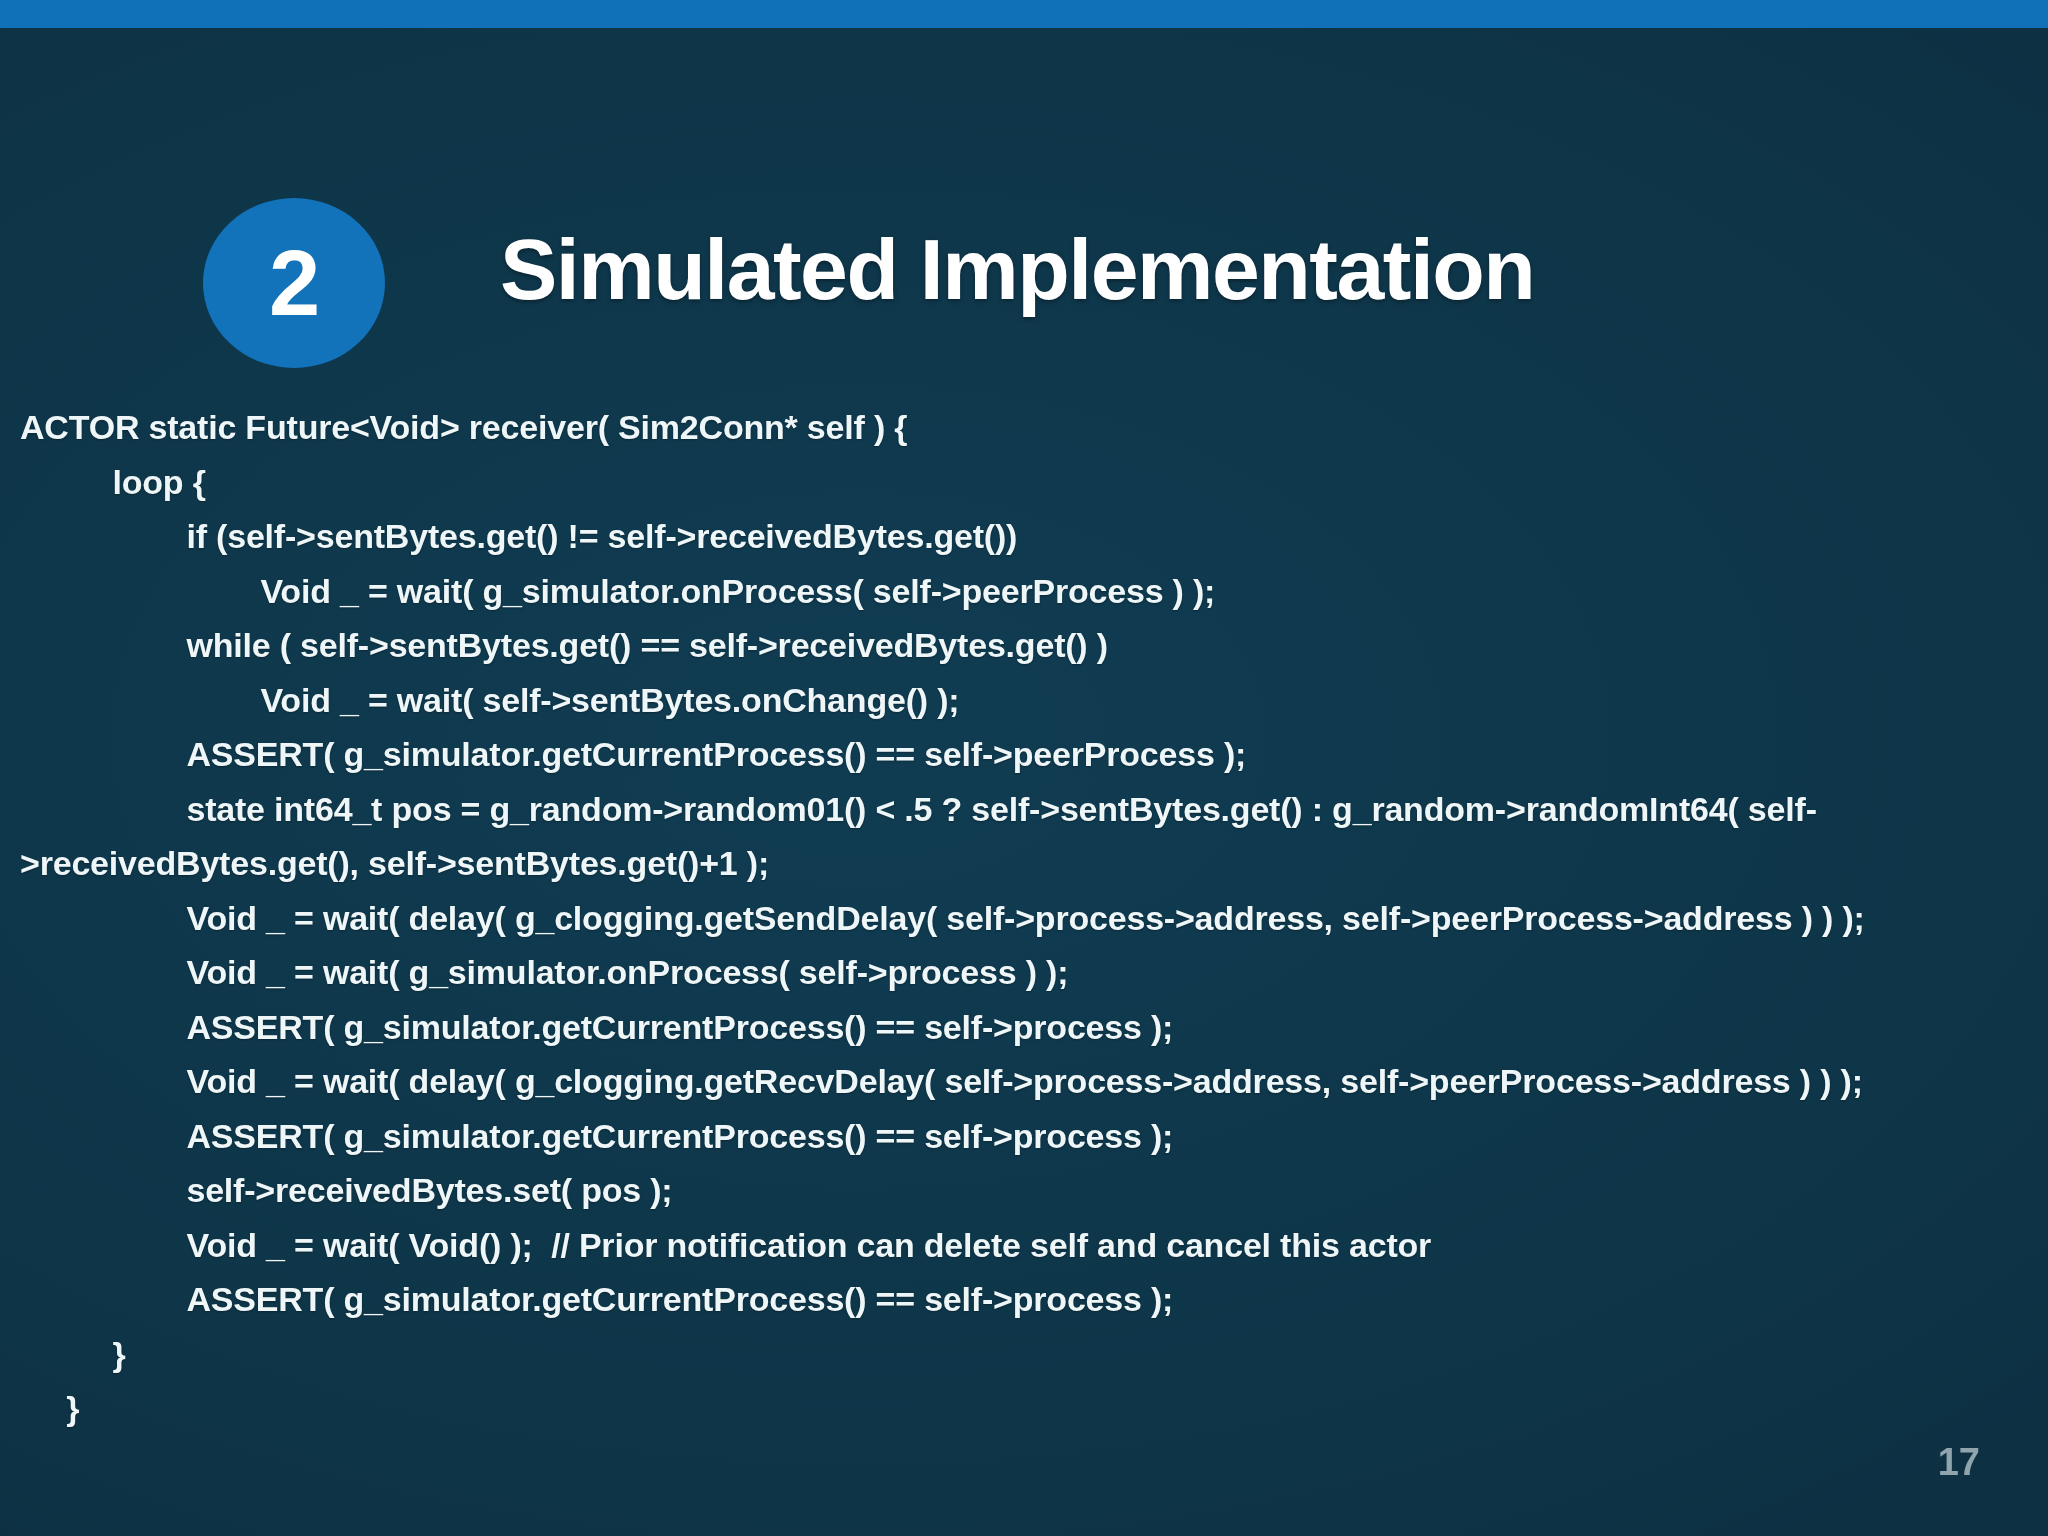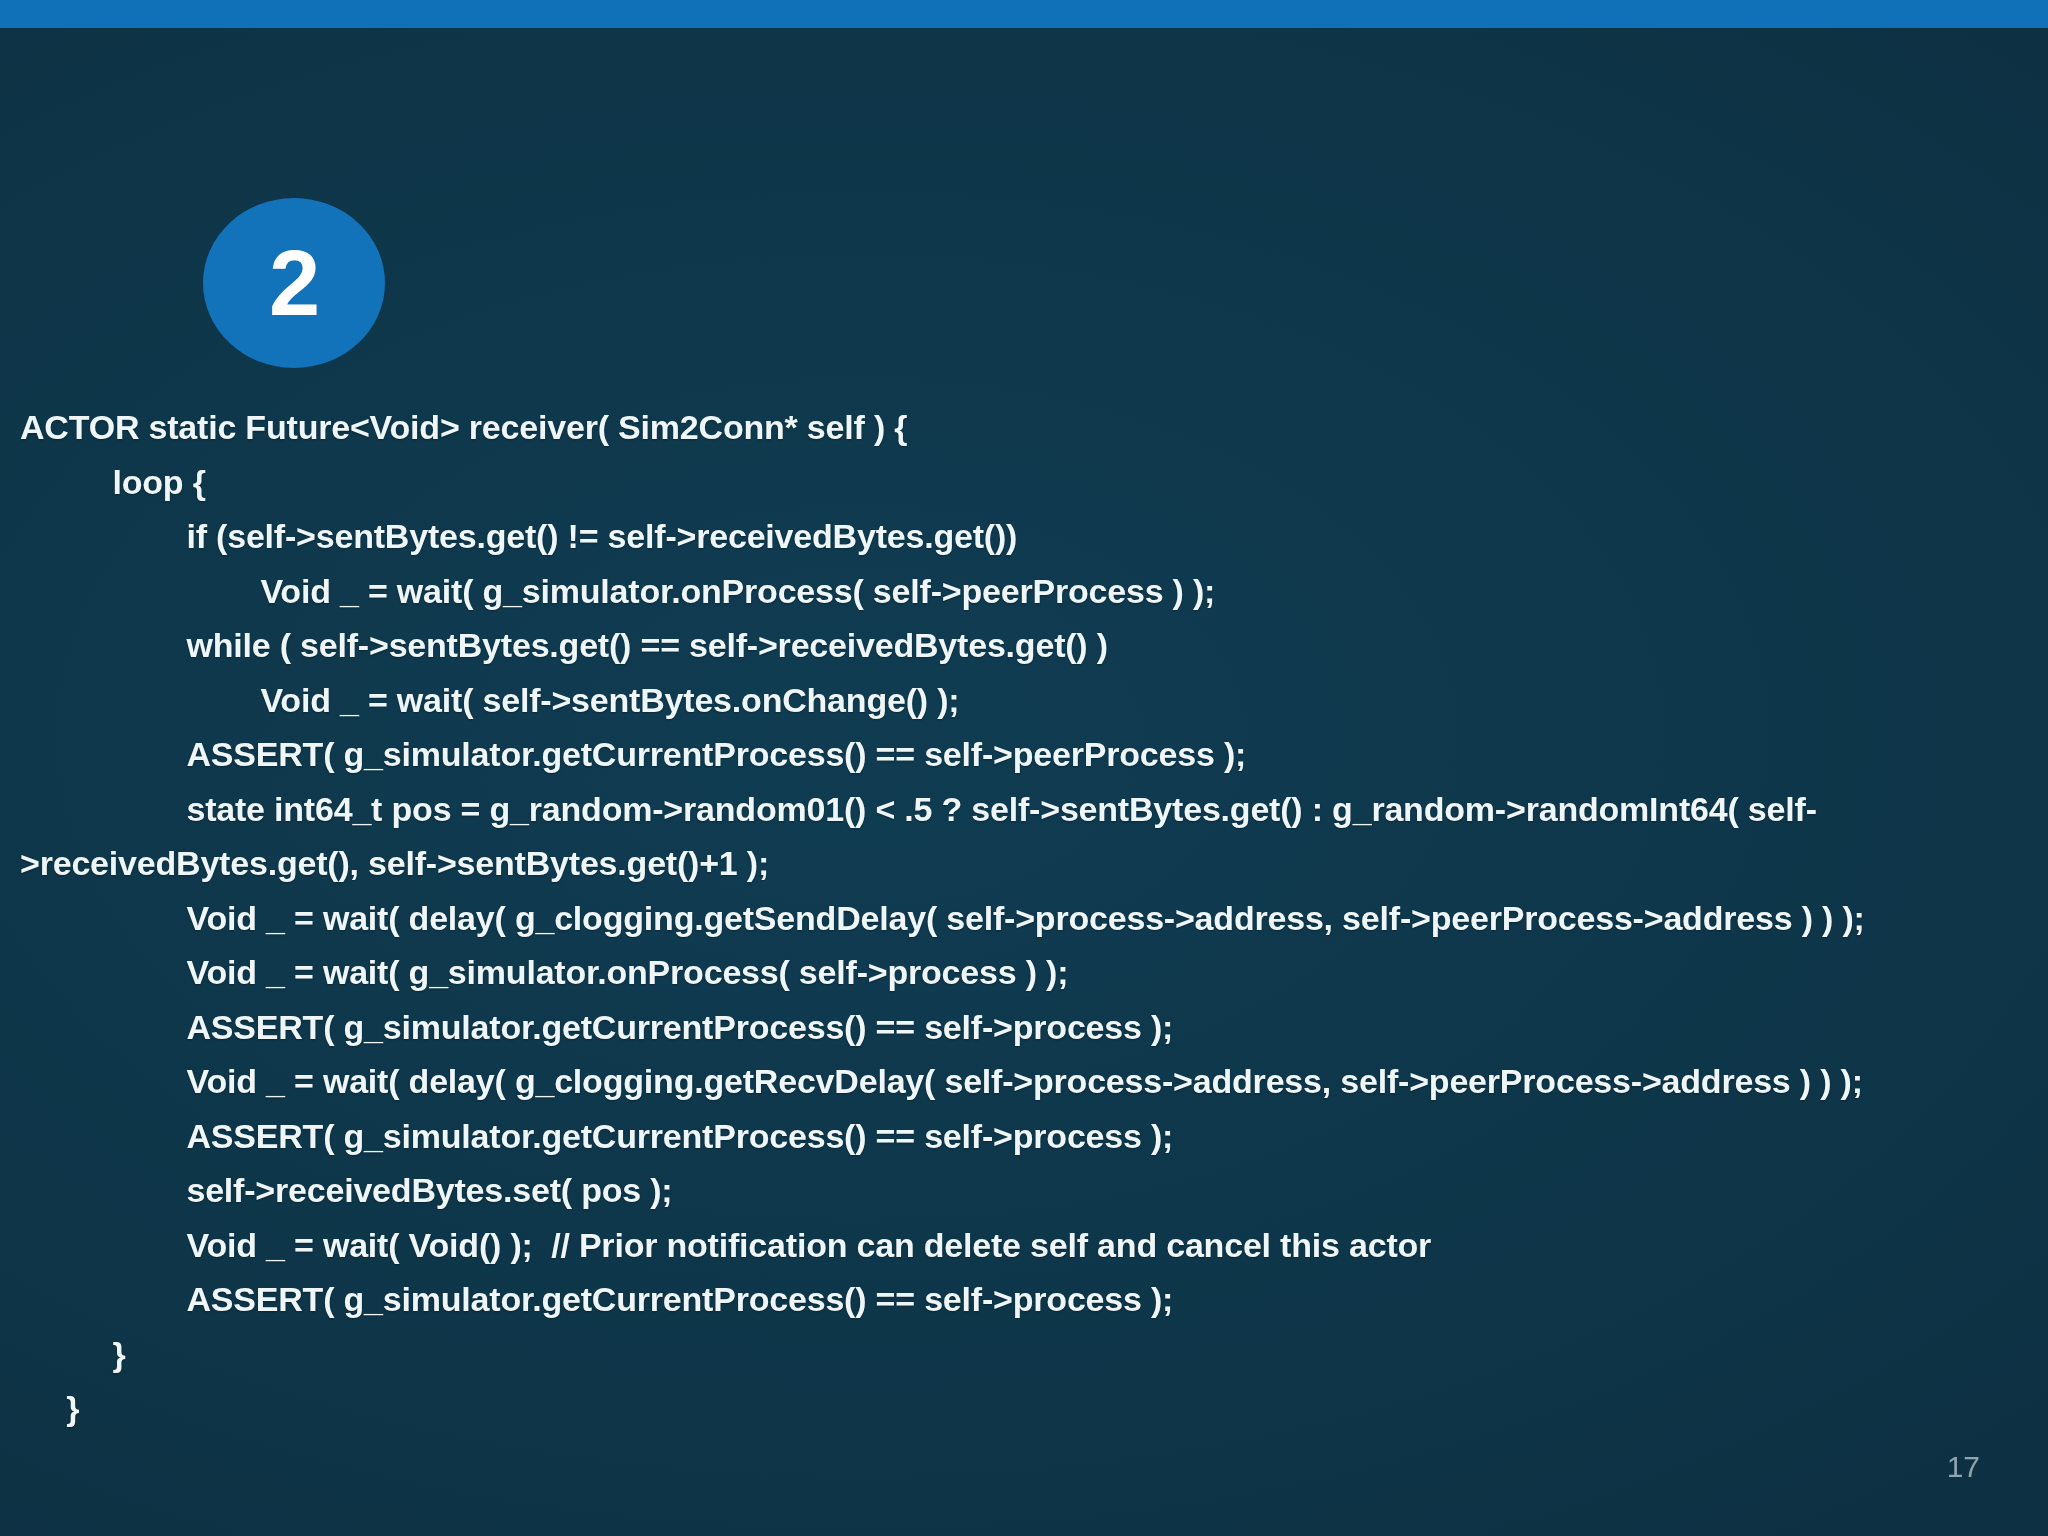--- a/index.html
+++ b/index.html
@@ -93,35 +93,36 @@
     white-space: pre-wrap;
     text-shadow: 0 1px 2px rgba(0,0,0,.3);
   }
 
   
   .page-number {
     position: absolute;
     right: 68px;
     bottom: 52px;
     color: #8fa4ad;
-    font-size: 30px;
-    font-weight: normal;
+    font-size: 38px;
+    font-weight: bold;
     font-family: "Liberation Sans", sans-serif;
   }
 </style>
 </head>
 <body>
 
 <div class="slide">
 
   <div class="top-bar"></div>
 
   <div class="header">
     <div class="step-badge">
       <span class="step-badge-number">2</span>
     </div>
+    <h1 class="slide-title">Simulated Implementation</h1>
   </div>
 
   <div class="code-block"><div class="code-line">ACTOR static Future&lt;Void&gt; receiver( Sim2Conn* self ) {</div><div class="code-line">          loop {</div><div class="code-line">                  if (self-&gt;sentBytes.get() != self-&gt;receivedBytes.get())</div><div class="code-line">                          Void _ = wait( g_simulator.onProcess( self-&gt;peerProcess ) );</div><div class="code-line">                  while ( self-&gt;sentBytes.get() == self-&gt;receivedBytes.get() )</div><div class="code-line">                          Void _ = wait( self-&gt;sentBytes.onChange() );</div><div class="code-line">                  ASSERT( g_simulator.getCurrentProcess() == self-&gt;peerProcess );</div><div class="code-line">                  state int64_t pos = g_random-&gt;random01() &lt; .5 ? self-&gt;sentBytes.get() : g_random-&gt;randomInt64( self-&gt;receivedBytes.get(), self-&gt;sentBytes.get()+1 );</div><div class="code-line">                  Void _ = wait( delay( g_clogging.getSendDelay( self-&gt;process-&gt;address, self-&gt;peerProcess-&gt;address ) ) );</div><div class="code-line">                  Void _ = wait( g_simulator.onProcess( self-&gt;process ) );</div><div class="code-line">                  ASSERT( g_simulator.getCurrentProcess() == self-&gt;process );</div><div class="code-line">                  Void _ = wait( delay( g_clogging.getRecvDelay( self-&gt;process-&gt;address, self-&gt;peerProcess-&gt;address ) ) );</div><div class="code-line">                  ASSERT( g_simulator.getCurrentProcess() == self-&gt;process );</div><div class="code-line">                  self-&gt;receivedBytes.set( pos );</div><div class="code-line">                  Void _ = wait( Void() );  // Prior notification can delete self and cancel this actor</div><div class="code-line">                  ASSERT( g_simulator.getCurrentProcess() == self-&gt;process );</div><div class="code-line">          }</div><div class="code-line">     }</div></div>
 
   <div class="page-number">17</div>
 
 </div>
 
 </body></html>

